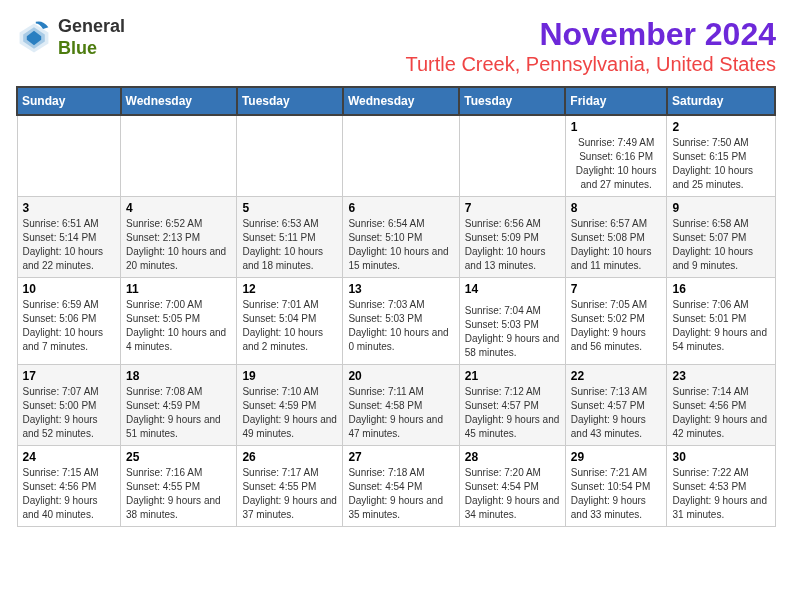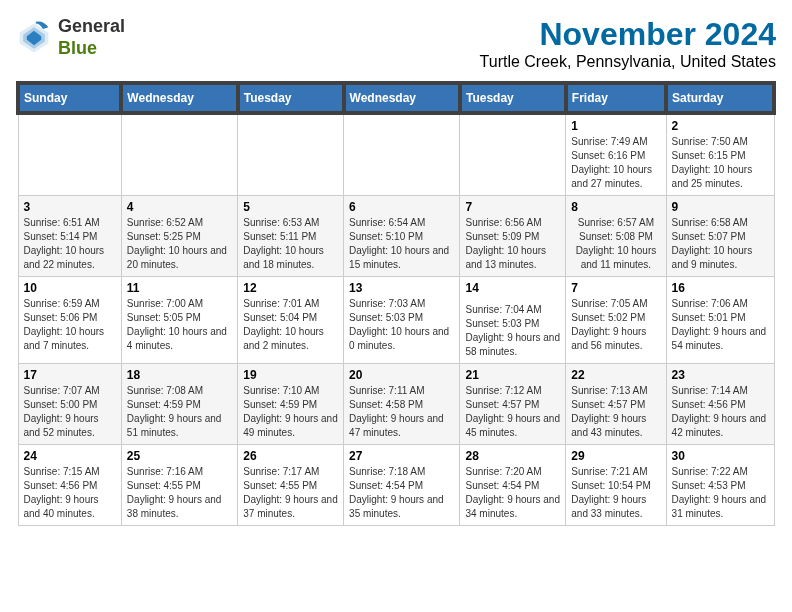--- a/index.html
+++ b/index.html
@@ -31,39 +31,39 @@
     .logo-icon {
       width: 36px;
       height: 36px;
     }
     .title-section {
       text-align: right;
     }
     .main-title {
       font-size: 32px;
       font-weight: bold;
-      color: #0369a1;
+      color: #6d28d9;
     }
     .subtitle {
-      font-size: 16px;
-      color: #000000;
+      font-size: 20px;
+      color: #ef4444;
     }
     table {
       width: 100%;
       border-collapse: collapse;
       font-size: 11px;
     }
     thead tr th {
       background-color: #3674b5;
       color: #fff;
       padding: 6px 4px;
       text-align: left;
       font-size: 12px;
       font-weight: bold;
-      border: 4px solid #404040;
+      border: 2px solid #404040;
     }
     tbody tr td {
       border: 1px solid #ccc;
       padding: 4px 5px;
       vertical-align: top;
       min-height: 70px;
       height: 80px;
     }
     tbody tr:nth-child(even) td {
       background-color: #f5f5f5;
@@ -118,42 +118,42 @@
   </thead>
   <tbody id="calendar-body">
   <tr>
         <td></td>
         <td></td>
         <td></td>
         <td></td>
         <td></td>
         <td>
           <div class="day-number">1</div>
-          <div class="day-info" style="white-space: pre-line;">Sunrise: 7:49 AM
+          <div class="day-info" style="white-space: pre-line; text-align: center;">Sunrise: 7:49 AM
 Sunset: 6:16 PM
 Daylight: 10 hours and 27 minutes.</div>
         </td>
         <td>
           <div class="day-number">2</div>
           <div class="day-info" style="white-space: pre-line;">Sunrise: 7:50 AM
 Sunset: 6:15 PM
 Daylight: 10 hours and 25 minutes.</div>
         </td>
       </tr>
       <tr>
         <td>
           <div class="day-number">3</div>
           <div class="day-info" style="white-space: pre-line;">Sunrise: 6:51 AM
 Sunset: 5:14 PM
 Daylight: 10 hours and 22 minutes.</div>
         </td>
         <td>
           <div class="day-number">4</div>
           <div class="day-info" style="white-space: pre-line;">Sunrise: 6:52 AM
-Sunset: 5:25 PM
+Sunset: 2:13 PM
 Daylight: 10 hours and 20 minutes.</div>
         </td>
         <td>
           <div class="day-number">5</div>
           <div class="day-info" style="white-space: pre-line;">Sunrise: 6:53 AM
 Sunset: 5:11 PM
 Daylight: 10 hours and 18 minutes.</div>
         </td>
         <td>
           <div class="day-number">6</div>
@@ -162,21 +162,21 @@
 Daylight: 10 hours and 15 minutes.</div>
         </td>
         <td>
           <div class="day-number">7</div>
           <div class="day-info" style="white-space: pre-line;">Sunrise: 6:56 AM
 Sunset: 5:09 PM
 Daylight: 10 hours and 13 minutes.</div>
         </td>
         <td>
           <div class="day-number">8</div>
-          <div class="day-info" style="white-space: pre-line; text-align: center;">Sunrise: 6:57 AM
+          <div class="day-info" style="white-space: pre-line;">Sunrise: 6:57 AM
 Sunset: 5:08 PM
 Daylight: 10 hours and 11 minutes.</div>
         </td>
         <td>
           <div class="day-number">9</div>
           <div class="day-info" style="white-space: pre-line;">Sunrise: 6:58 AM
 Sunset: 5:07 PM
 Daylight: 10 hours and 9 minutes.</div>
         </td>
       </tr>

